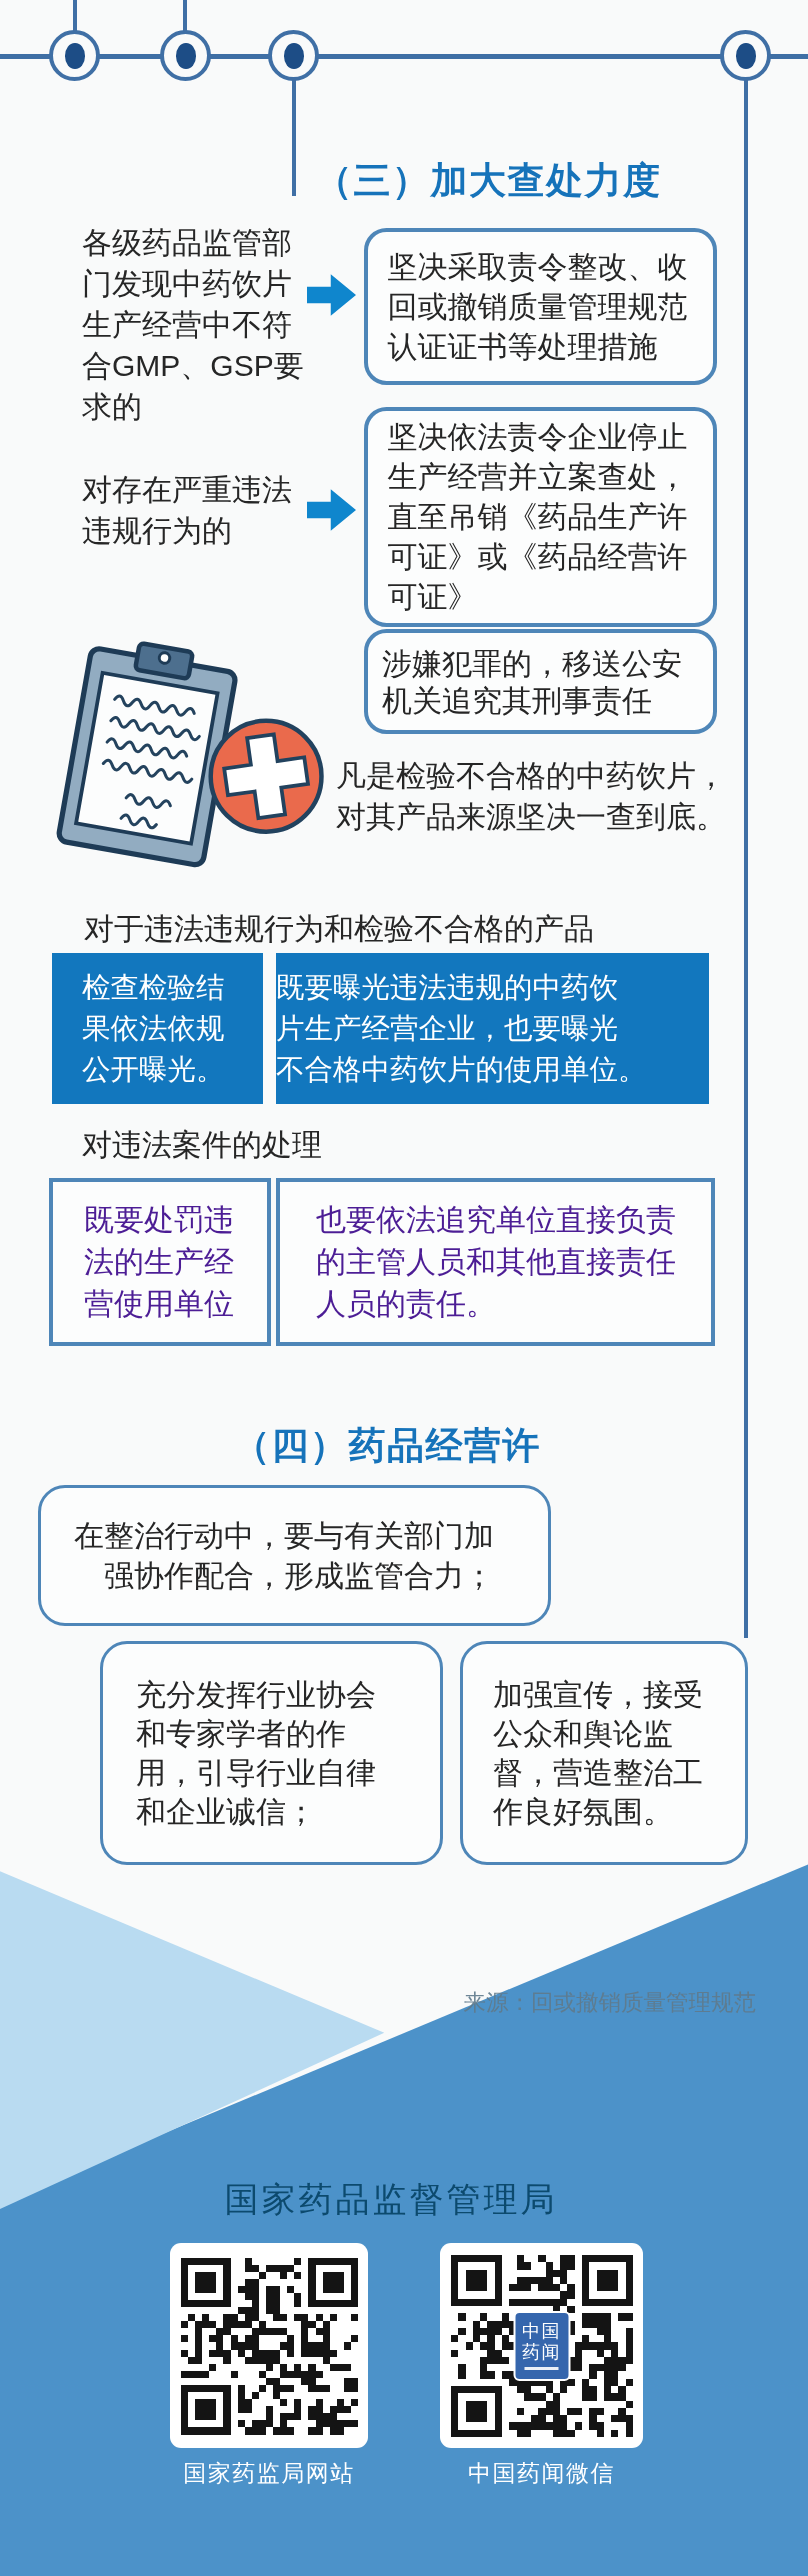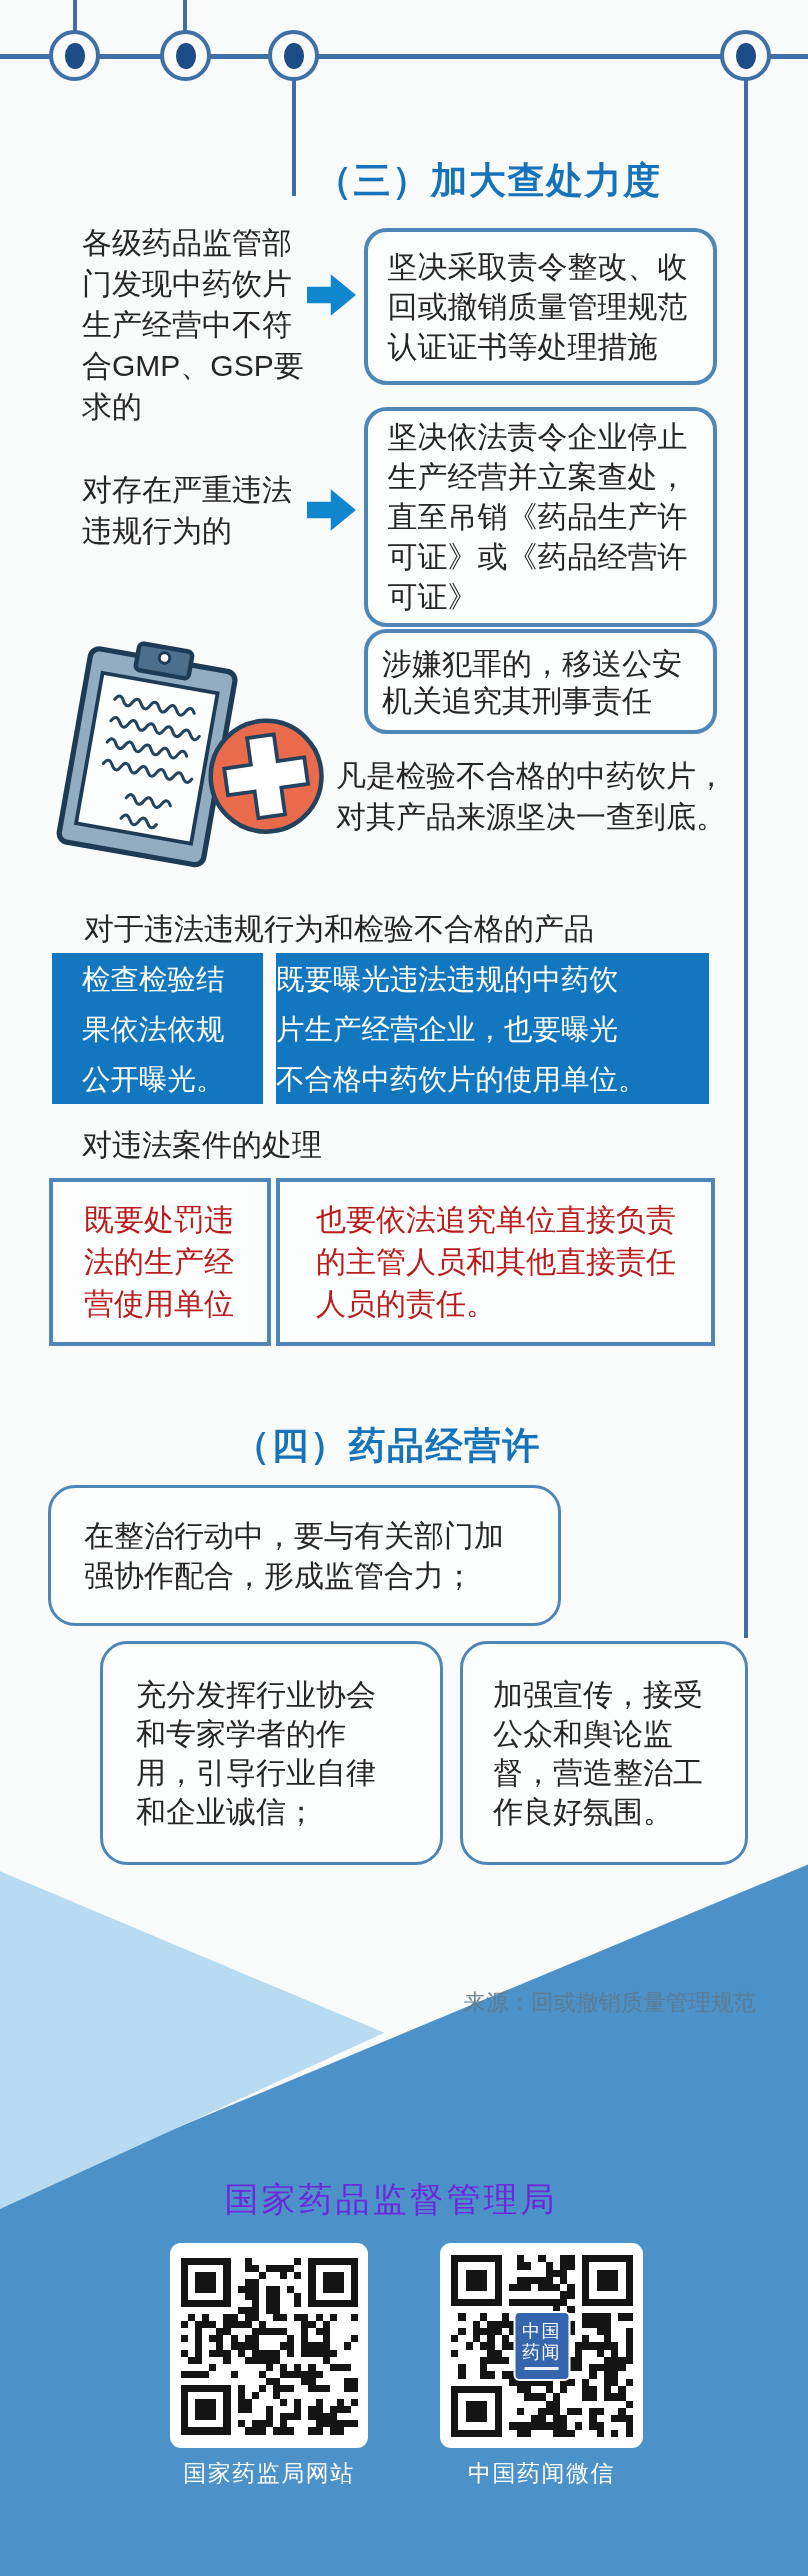--- a/index.html
+++ b/index.html
@@ -15,34 +15,34 @@
   
   .sec-title{font-size:37px;font-weight:bold;color:#1673ba;letter-spacing:1.5px;}
   .heading{font-size:30px;line-height:33px;color:#262626;}
   
   .body-txt{font-size:30px;line-height:41px;color:#262626;}
   
   .rbox{border:4.5px solid #4e86b8;border-radius:22.5px;background:#fcfdfd;display:flex;align-items:center;}
   .rbox .body-txt{line-height:40px;}
   
   .sbox{background:#1277be;display:flex;align-items:center;}
-  .sbox .txt{font-size:28.5px;line-height:50px;color:#ffffff;}
+  .sbox .txt{font-size:28.5px;line-height:41px;color:#ffffff;}
   
   .obox{border:4.5px solid #4e86b8;background:#fcfdfd;display:flex;align-items:center;}
-  .obox .txt{font-size:30px;line-height:42px;color:#b91c1c;}
+  .obox .txt{font-size:30px;line-height:42px;color:#4c1d95;}
   
   .r2box{border:3.7px solid #4e86b8;border-radius:27px;background:#fcfdfd;display:flex;align-items:center;}
   .r2box .body-txt{line-height:40px;}
   
   .footer{left:0;top:1842px;width:809px;height:734px;}
   .poly{position:absolute;left:0;top:0;width:100%;height:100%;}
   .poly-dark{background:#4c92c9;clip-path:polygon(100% 3%,0 49%,0 100%,100% 100%);}
   .poly-light{background:#b9dbf1;clip-path:polygon(0 4%,47.5% 26%,0 50%);}
   .source{font-size:22.5px;line-height:27px;color:#5f7a8c;opacity:.9;}
-  .org-title{font-size:34px;color:#6d28d9;letter-spacing:3px;text-align:center;}
+  .org-title{font-size:34px;color:#0c4a6e;letter-spacing:3px;text-align:center;}
   .qr-box{background:#ffffff;border-radius:11px;padding:10.5px;box-sizing:border-box;}
   .qr-box svg{width:100%;height:100%;display:block;}
   .qr-label{font-size:23px;color:#ffffff;text-align:center;letter-spacing:1.5px;}
   .qr-logo{position:absolute;left:50%;top:50%;transform:translate(-50%,-50%);width:57px;height:70px;
            background:#3566ad;border:2.2px solid #ffffff;border-radius:6px;box-sizing:border-box;
            display:flex;flex-direction:column;align-items:center;justify-content:center;}
   .qr-logo .l{color:#fff;font-size:18px;line-height:21px;letter-spacing:1.5px;font-family:"Liberation Serif","DejaVu Serif",serif;}
   .qr-logo .bar{width:34px;height:3px;background:#ffffff;margin-top:4.5px;opacity:.9;}
 </style>
 </head>
@@ -608,21 +608,21 @@
 法的生产经
 营使用单位</div>
   </div>
   <div class="abs obox" style="left:276px;top:1178px;width:431px;height:160px;">
     <div class="txt ml" style="padding-left:36px;">也要依法追究单位直接负责
 的主管人员和其他直接责任
 人员的责任。</div>
   </div>
 
   <div class="abs sec-title" style="left:233px;top:1421px;">（四）药品经营许</div>
-  <div class="abs r2box" style="left:48px;top:1485px;width:507px;height:135px;">
+  <div class="abs r2box" style="left:38px;top:1485px;width:507px;height:135px;text-align:right;">
     <div class="body-txt ml" style="padding-left:33px;">在整治行动中，要与有关部门加
 强协作配合，形成监管合力；</div>
   </div>
   <div class="abs r2box" style="left:460px;top:1641px;width:282px;height:218px;">
     <div class="body-txt ml" style="padding-left:30px;line-height:39px;">加强宣传，接受
 公众和舆论监
 督，营造整治工
 作良好氛围。</div>
   </div>
   <div class="abs r2box" style="left:100px;top:1641px;width:337px;height:218px;">

